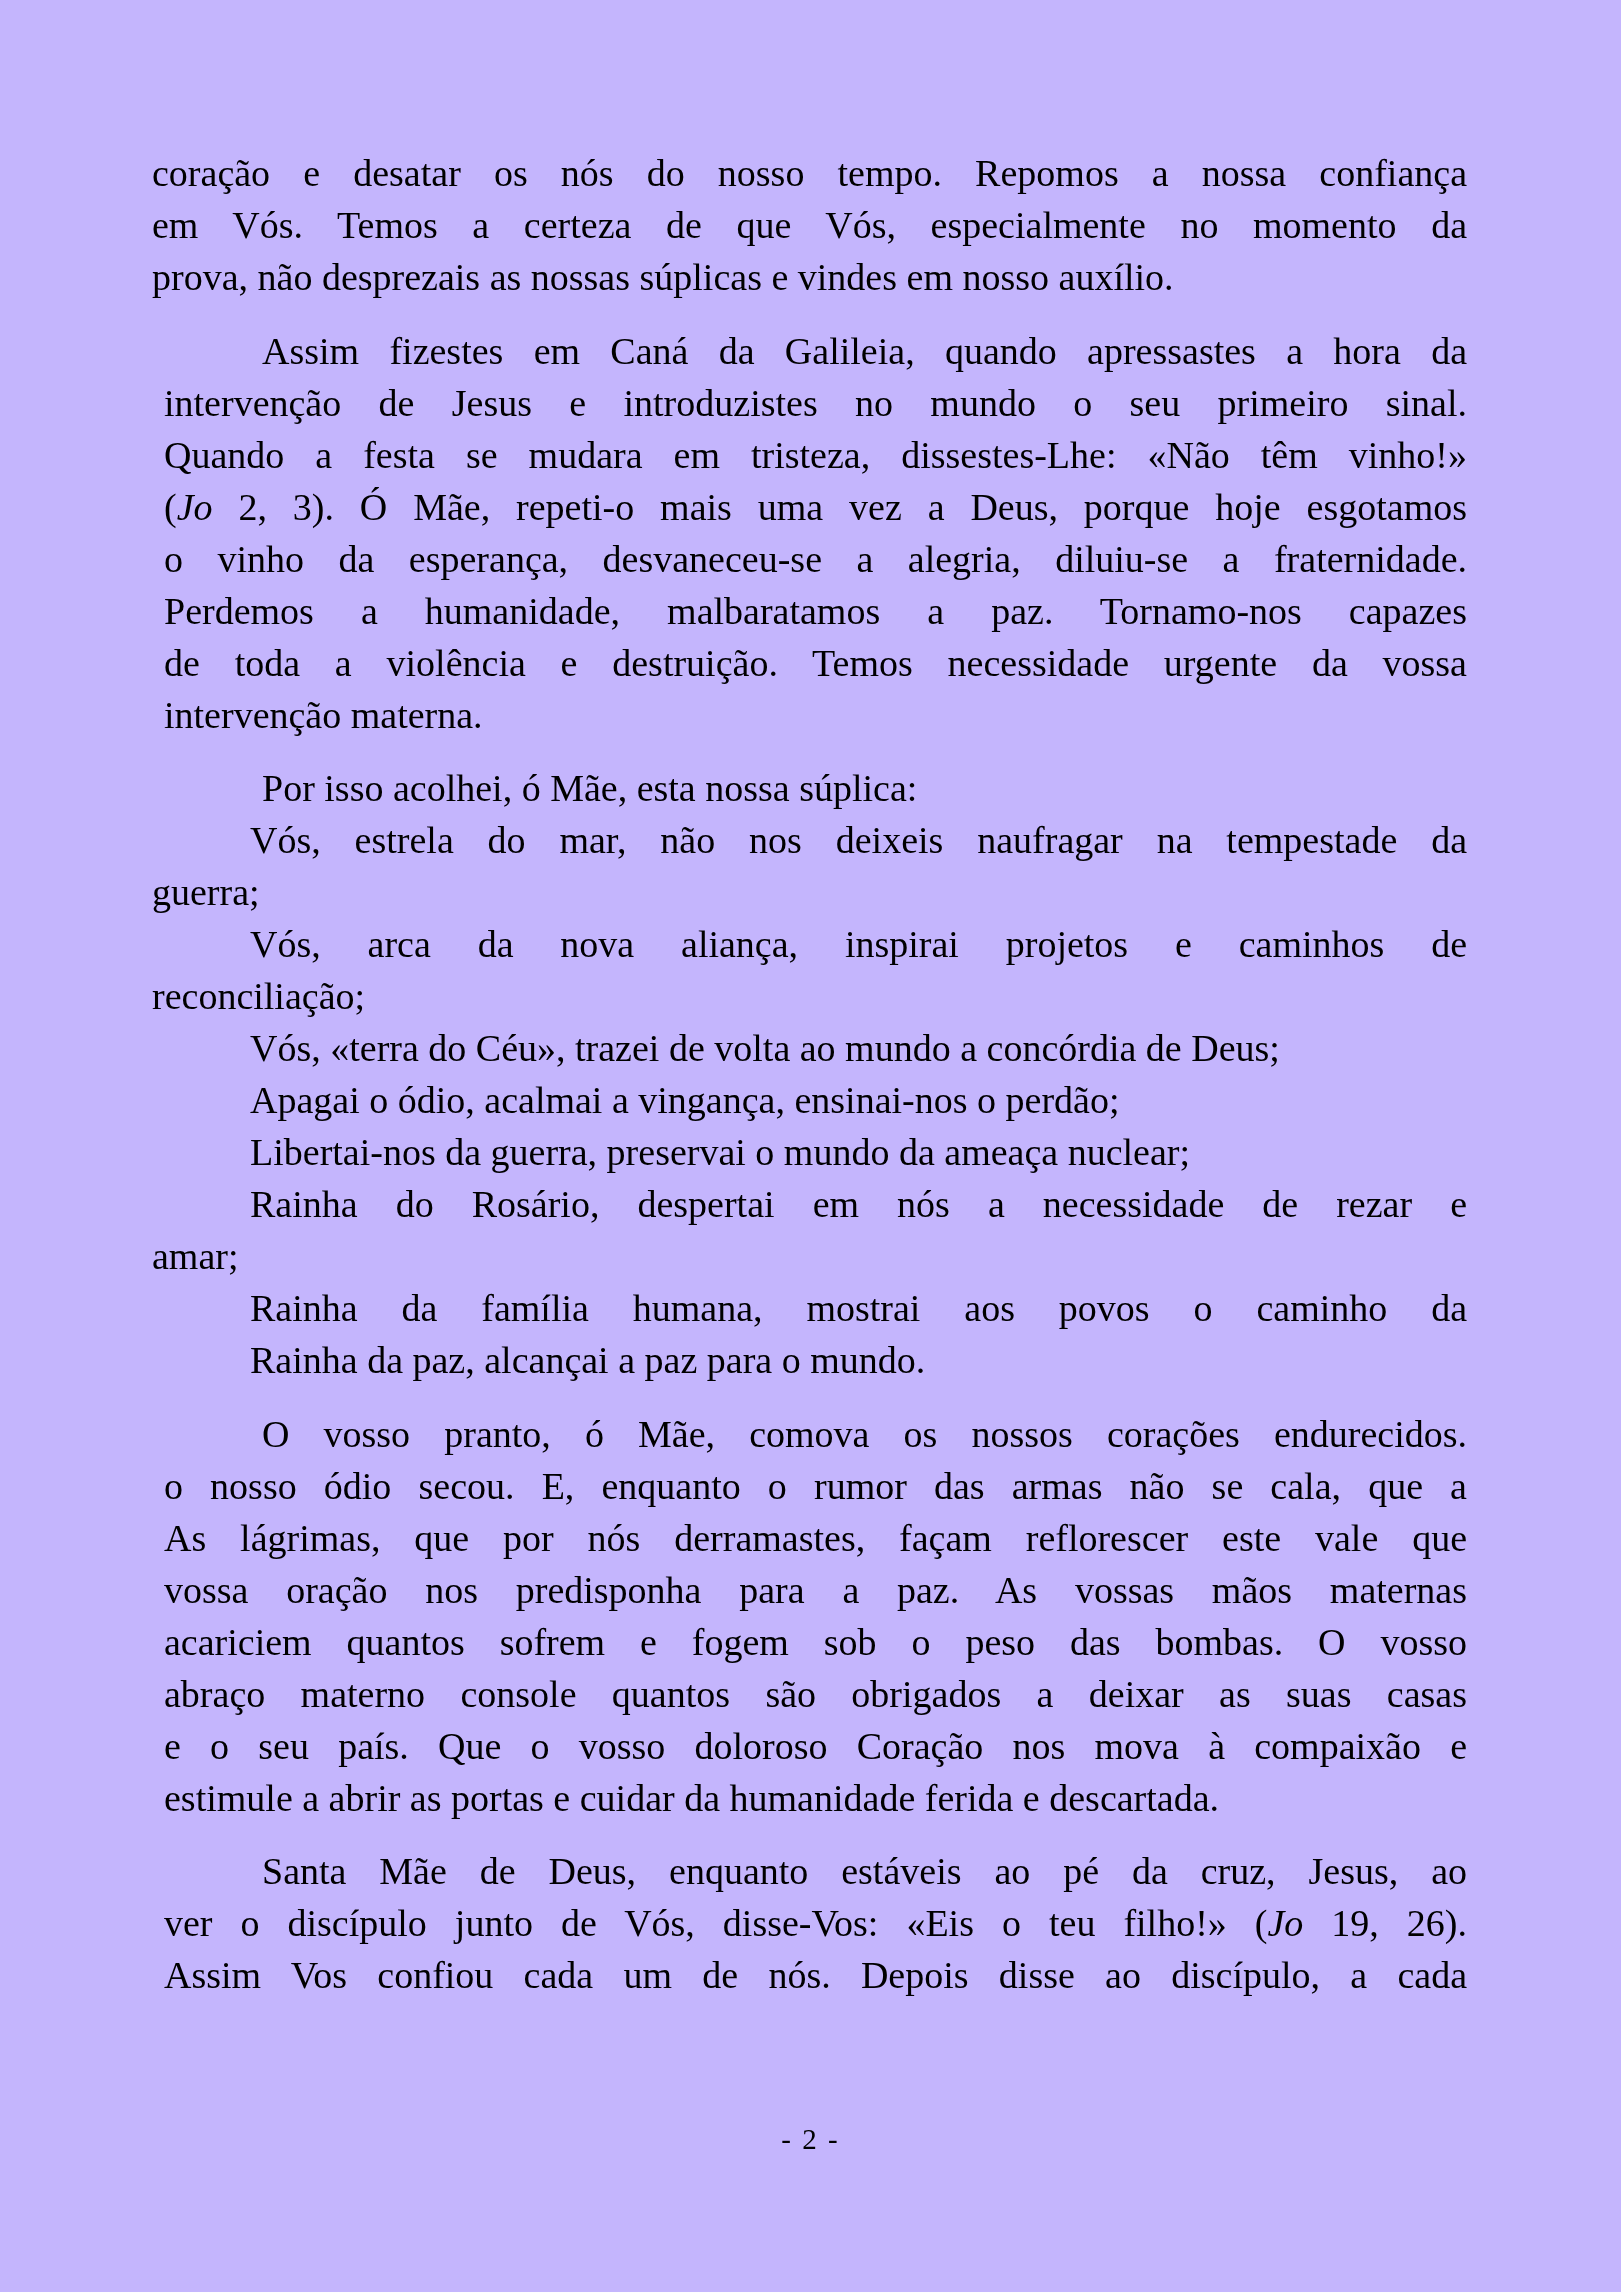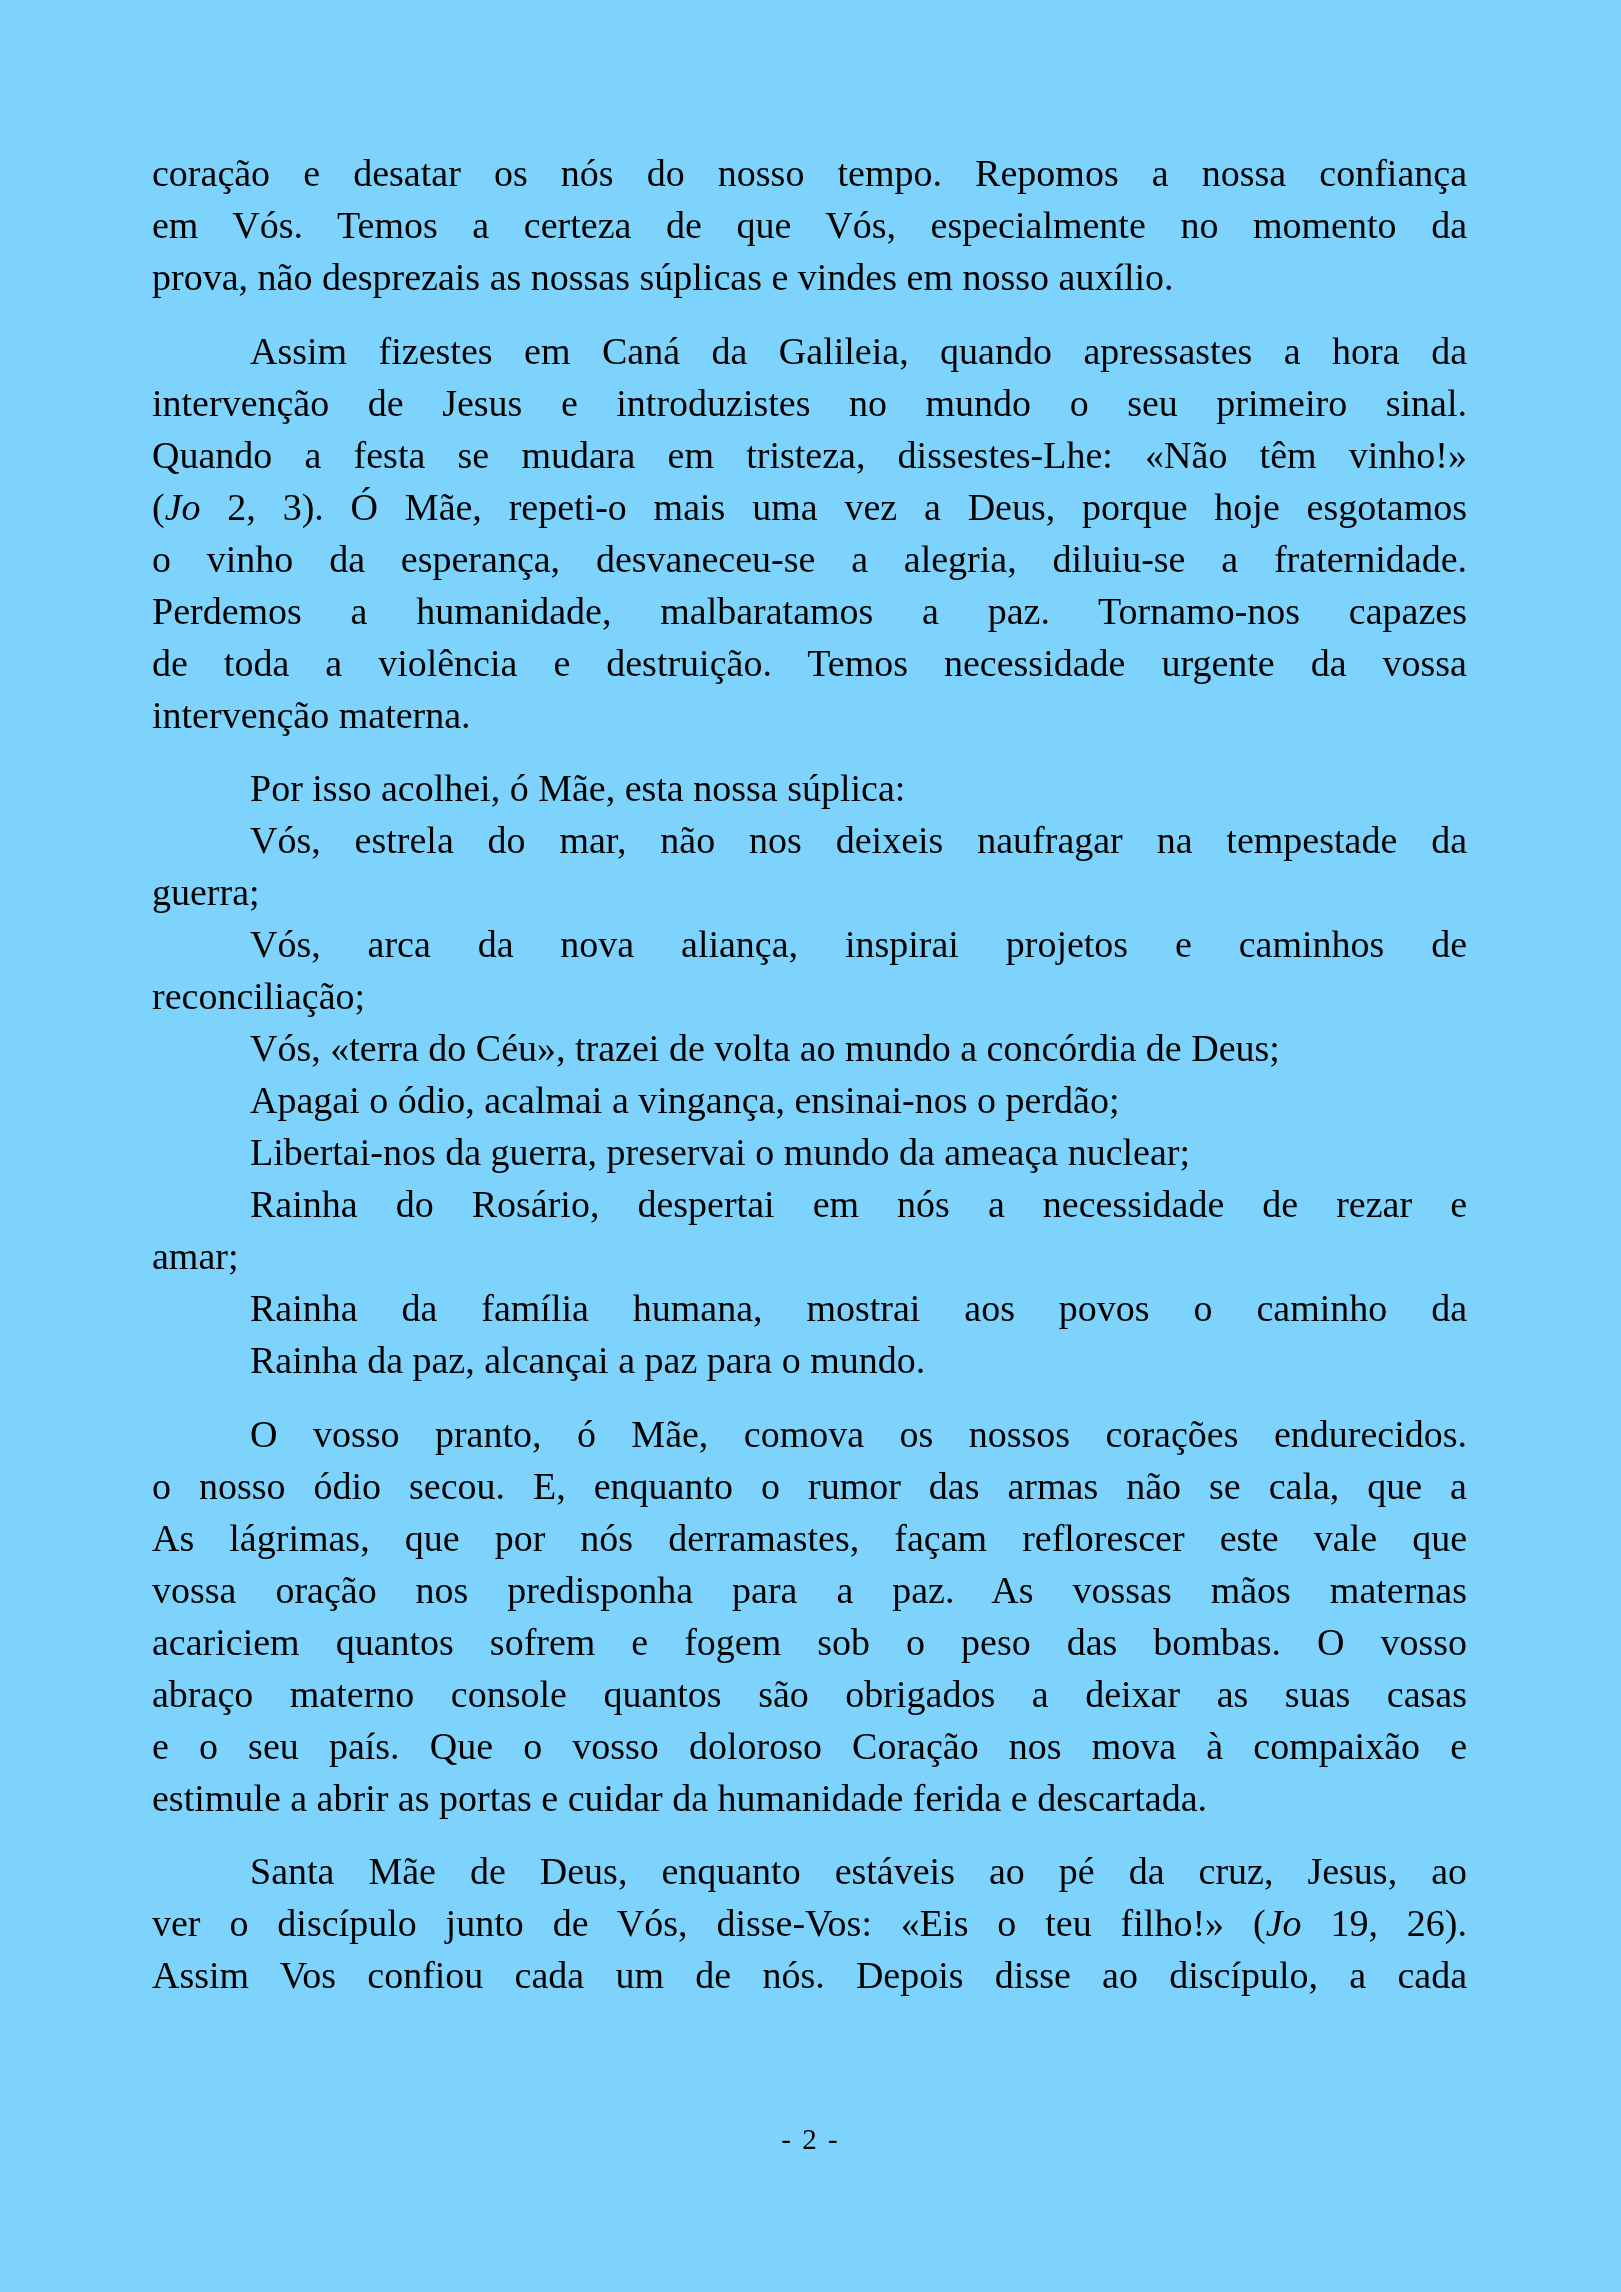--- a/index.html
+++ b/index.html
@@ -1,34 +1,34 @@
 <!DOCTYPE html>
 <html><head>
 <meta charset="utf-8">
 <style>
   html, body { margin: 0; padding: 0; background: #ffffff; }
   .page {
     position: relative;
     width: 1621px;
     height: 2293px;
-    background: #7dd3fc;
+    background: #c4b5fd;
     color: #000000;
     font-family: "Liberation Serif", "DejaVu Serif", serif;
     overflow: hidden;
   }
   .text-block {
     position: absolute;
     left: 152px;
     right: 154px;
     top: 147px;
     font-size: 38px;
     line-height: 52px;
   }
   .para { margin: 0; }
-  .para.gap { margin-top: 21.6px; }
+  .para.gap { margin-top: 21.6px; margin-left: 12px; }
   .line {
     text-align: justify;
     text-align-last: justify;
     white-space: normal;
   }
   .line.last { text-align-last: left; }
   .line.indent { text-indent: 98px; }
   .page-footer {
     position: absolute;
     top: 2123px;

